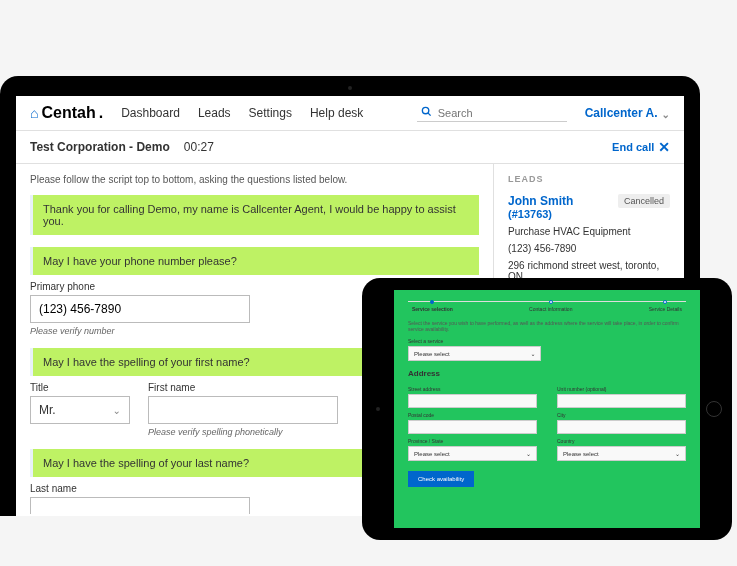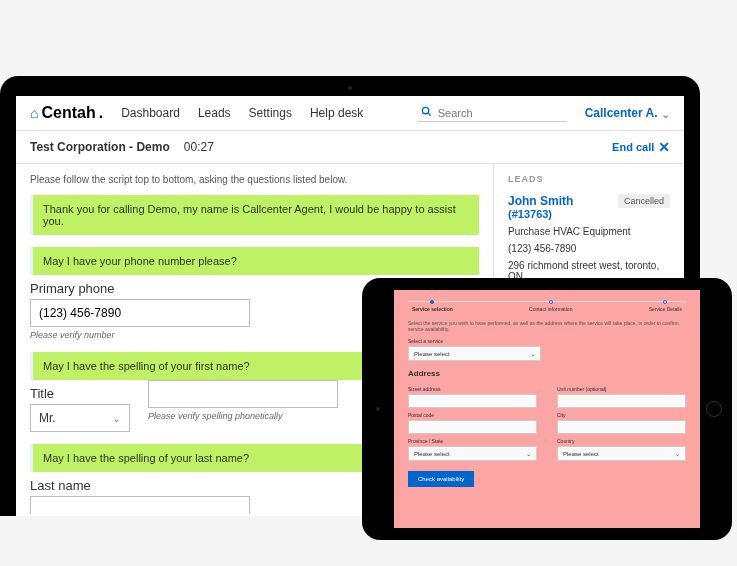--- a/index.html
+++ b/index.html
@@ -28,39 +28,39 @@
 .endcall { margin-left: auto; color: #0066cc; font-weight: 600; display: flex; align-items: center; gap: 4px; cursor: pointer; }
 .endcall-x { font-size: 14px; }
 
 
 .content { display: flex; height: calc(100% - 70px); }
 .main { flex: 1; padding: 10px 14px; overflow: hidden; border-right: 1px solid #e0e0e0; }
 .side { width: 190px; padding: 10px 14px; }
 .instruction { color: #555; margin-bottom: 10px; font-size: 10px; }
 .script-block { margin-bottom: 12px; }
 .script-line { background: #bef264; padding: 8px 10px; font-size: 11px; border-left: 3px solid #e8f1f9; }
-.field-label { font-size: 13px; color: #333; margin: 6px 0 3px 0; }
+.field-label { font-size: 10px; color: #333; margin: 6px 0 3px 0; }
 .field-hint { font-size: 9px; font-style: italic; color: #666; margin-top: 3px; }
 .input { border: 1px solid #bbb; padding: 6px 8px; font-size: 12px; width: 220px; }
 .row { display: flex; gap: 18px; }
 .select { border: 1px solid #bbb; padding: 6px 8px; font-size: 12px; width: 100px; background: #fff; display: flex; justify-content: space-between; align-items: center; }
 .chev { color: #888; font-size: 10px; }
 
 
 .side-title { color: #999; font-weight: 700; font-size: 9px; letter-spacing: 1px; margin-bottom: 10px; }
 .lead-name { color: #0066cc; font-weight: 700; font-size: 12px; }
 .lead-id { color: #0066cc; font-weight: 700; font-size: 11px; }
 .lead-status { float: right; background: #eee; padding: 2px 6px; font-size: 9px; border-radius: 2px; color: #555; }
 .lead-line { font-size: 10px; color: #333; margin-top: 6px; }
 
 
 .tablet { position: absolute; top: 278px; left: 362px; width: 370px; height: 262px; background: #000; border-radius: 18px; padding: 12px 32px; }
 .tablet-home { position: absolute; right: 10px; top: 50%; transform: translateY(-50%); width: 16px; height: 16px; border: 1px solid #333; border-radius: 50%; }
 .tablet-cam { position: absolute; left: 14px; top: 50%; transform: translateY(-50%); width: 4px; height: 4px; background: #222; border-radius: 50%; }
-.tablet-screen { background: #fca5a5; height: 100%; padding: 10px 14px; font-size: 6px; color: #333; overflow: hidden; }
+.tablet-screen { background: #22c55e; height: 100%; padding: 10px 14px; font-size: 6px; color: #333; overflow: hidden; }
 .steps { display: flex; justify-content: space-between; margin-bottom: 8px; position: relative; }
 .steps::before { content: ''; position: absolute; top: 1px; left: 0; right: 0; height: 1px; background: #ddd; }
 .step { text-align: center; position: relative; z-index: 1; font-size: 5px; padding: 0 4px; }
 .step-dot { width: 4px; height: 4px; background: #fff; border: 1px solid #0066cc; border-radius: 50%; margin: 0 auto 2px; }
 .step.active .step-dot { background: #0066cc; }
 .step.active { font-weight: 700; }
 .t-desc { font-size: 5px; color: #555; margin-bottom: 6px; }
 .t-label { font-size: 5px; color: #333; margin: 4px 0 2px; }
 .t-select, .t-input { border: 1px solid #ccc; padding: 3px 5px; font-size: 6px; background: #f9f9f9; display: flex; justify-content: space-between; align-items: center; }
 .t-section { font-weight: 700; font-size: 8px; margin: 8px 0 4px; }
@@ -129,20 +129,21 @@
             <div class="script-line">May I have the spelling of your first name?</div>
             <div class="row">
               <div>
                 <div class="field-label">Title</div>
                 <div class="select">
                   <span>Mr.</span>
                   <span class="chev">⌄</span>
                 </div>
               </div>
               <div>
+                <div class="field-label">First name</div>
                 <input class="input" style="width: 190px;" value="">
                 <div class="field-hint">Please verify spelling phonetically</div>
               </div>
             </div>
           </div>
 
           <div class="script-block">
             <div class="script-line">May I have the spelling of your last name?</div>
             <div class="field-label">Last name</div>
             <input class="input" value="" style="">

